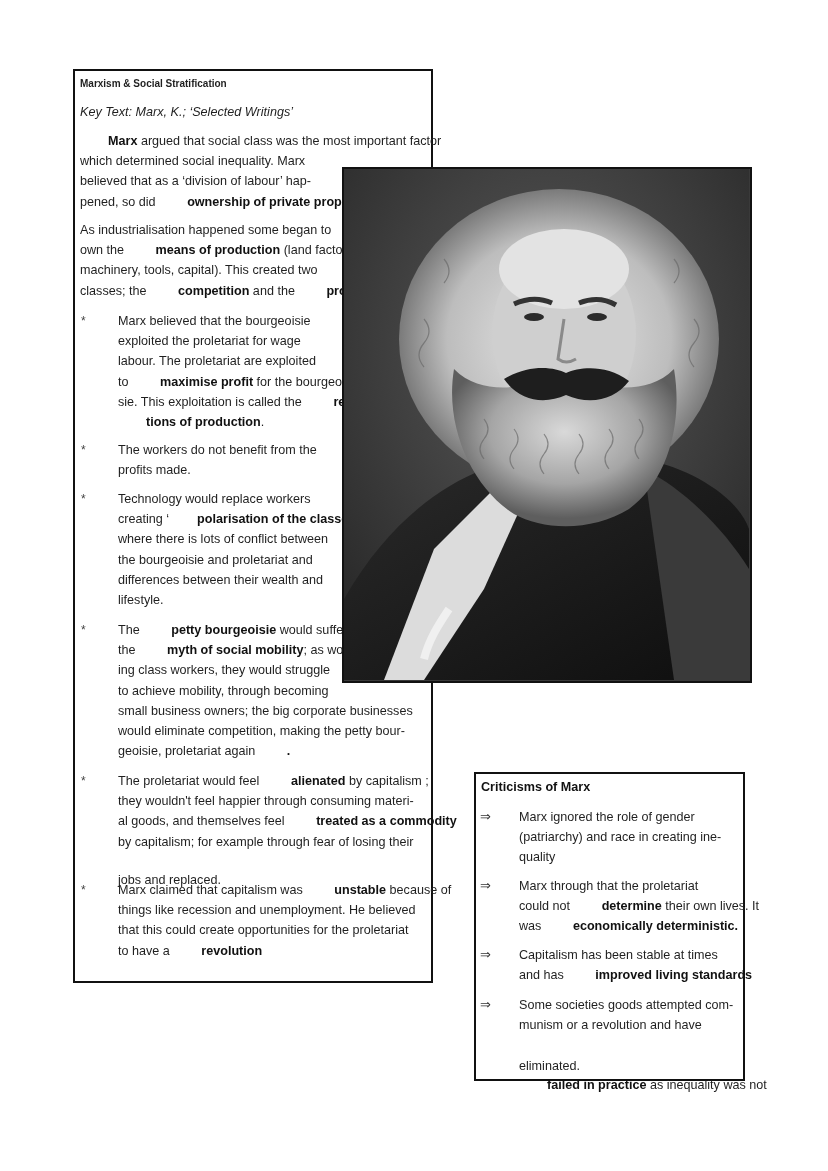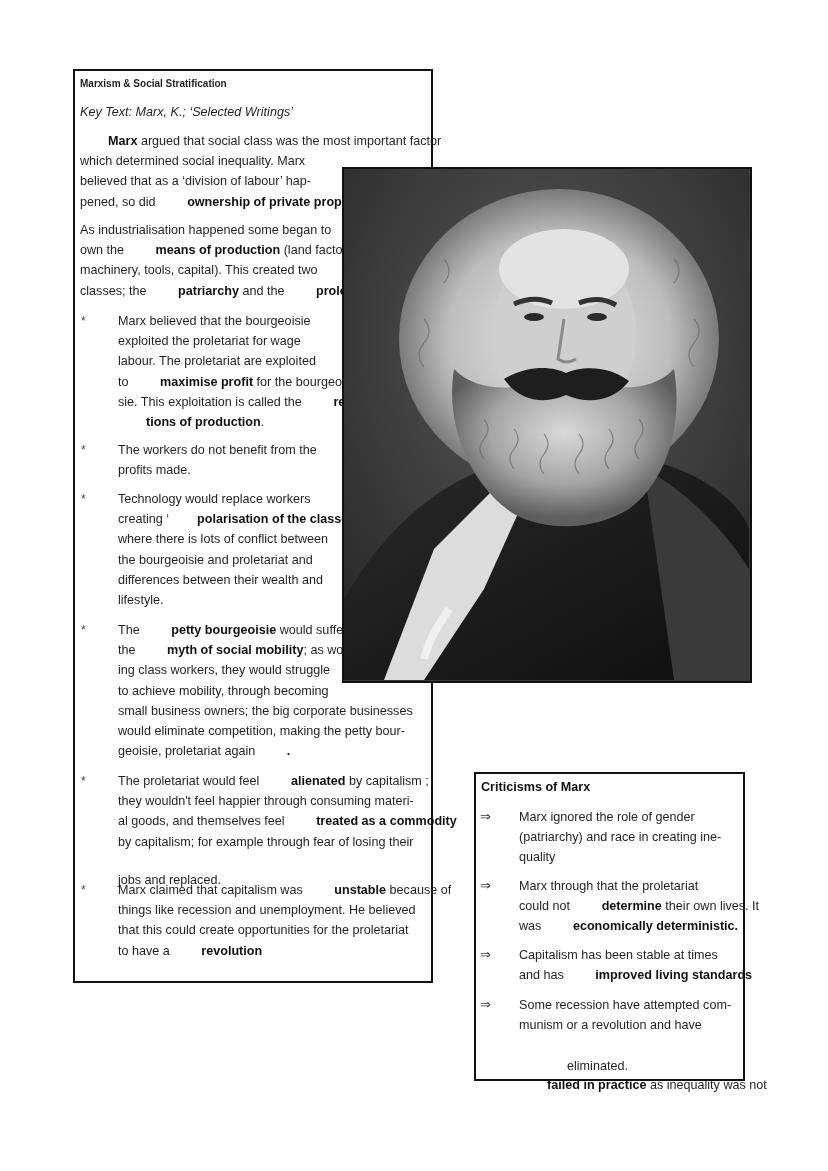--- a/index.html
+++ b/index.html
@@ -38,21 +38,21 @@
 <div id="intro">
     <div class="txt" style="left: 80px; top: 131px;"><b>Marx</b> argued that social class was the most important factor</div>
     <div class="txt" style="left: 80px; top: 151.2px;">which determined social inequality. Marx</div>
     <div class="txt" style="left: 80px; top: 171.4px;">believed that as a ‘division of labour’ hap-</div>
     <div class="txt" style="left: 80px; top: 191.6px;">pened, so did <b>ownership of private property</b>.</div>
   </div>
 <div id="industrial">
     <div class="txt" style="left: 80px; top: 220px;">As industrialisation happened some began to</div>
     <div class="txt" style="left: 80px; top: 240.2px;">own the <b>means of production</b> (land factories,</div>
     <div class="txt" style="left: 80px; top: 260.4px;">machinery, tools, capital). This created two</div>
-    <div class="txt" style="left: 80px; top: 280.6px;">classes; the <b>patriarchy</b> and the <b>proletariat.</b></div>
+    <div class="txt" style="left: 80px; top: 280.6px;">classes; the <b>competition</b> and the <b>proletariat.</b></div>
   </div>
 <div id="bullets">
     <div class="bullet" style="left: 81px; top: 314px;">*</div>
     <div class="txt" style="left: 118px; top: 311px;">Marx believed that  the bourgeoisie</div>
     <div class="txt" style="left: 118px; top: 331.2px;">exploited the proletariat for wage</div>
     <div class="txt" style="left: 118px; top: 351.4px;">labour. The proletariat are exploited</div>
     <div class="txt" style="left: 118px; top: 371.6px;">to <b>maximise profit</b> for the bourgeoi-</div>
     <div class="txt" style="left: 118px; top: 391.8px;">sie. This exploitation is called the <b>rela-</b></div>
     <div class="txt" style="left: 118px; top: 412px;"><b>tions of production</b>.</div>
     <div class="bullet" style="left: 81px; top: 443px;">*</div>
@@ -154,17 +154,17 @@
     <div class="txt" style="left: 519px; top: 827.2px;">(patriarchy) and race in creating ine-</div>
     <div class="txt" style="left: 519px; top: 847.4px;">quality</div>
     <div class="arrow" style="left: 480px; top: 878px;">⇒</div>
     <div class="txt" style="left: 519px; top: 876px;">Marx through that the proletariat</div>
     <div class="txt" style="left: 519px; top: 896.2px;">could not <b>determine</b> their own lives. It</div>
     <div class="txt" style="left: 519px; top: 916.4px;">was <b>economically deterministic.</b></div>
     <div class="arrow" style="left: 480px; top: 947px;">⇒</div>
     <div class="txt" style="left: 519px; top: 945px;">Capitalism has been stable at times</div>
     <div class="txt" style="left: 519px; top: 965.2px;">and has <b>improved living standards</b></div>
     <div class="arrow" style="left: 480px; top: 997px;">⇒</div>
-    <div class="txt" style="left: 519px; top: 995px;">Some recession have attempted com-</div>
+    <div class="txt" style="left: 519px; top: 995px;">Some societies goods attempted com-</div>
     <div class="txt" style="left: 519px; top: 1015.2px;">munism or a revolution and have</div>
     <div class="txt" style="left: 519px; top: 1035.4px; margin-top: 40px;"><b>failed in practice</b> as inequality was not</div>
-    <div class="txt" style="left: 519px; top: 1055.6px; margin-left: 48px;">eliminated.</div>
+    <div class="txt" style="left: 519px; top: 1055.6px;">eliminated.</div>
   </div>
 
 </body></html>

